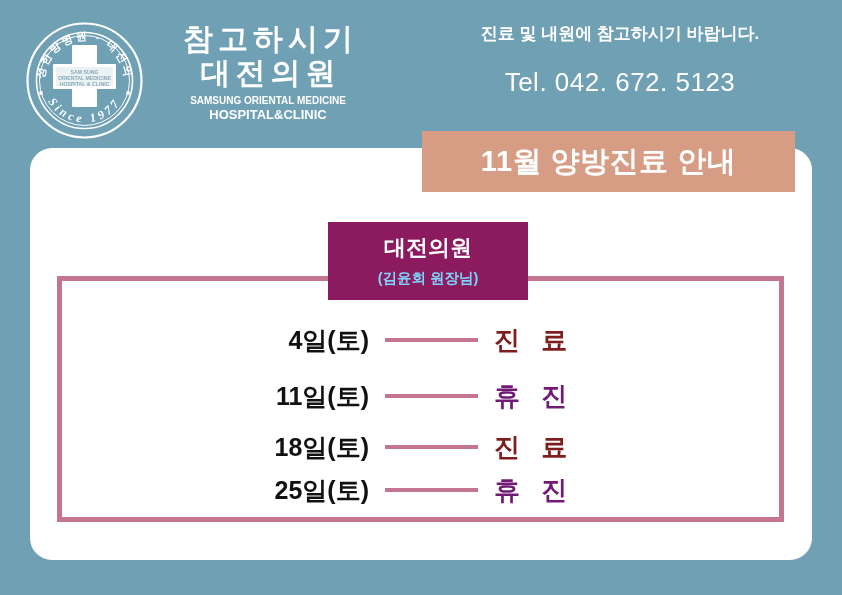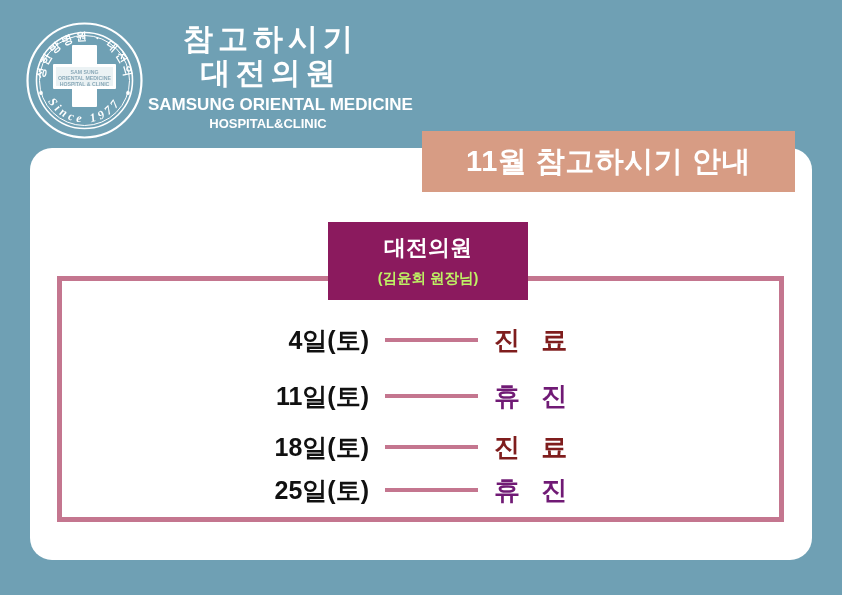--- a/index.html
+++ b/index.html
@@ -64,21 +64,21 @@
   }
   .brand-ko-2 {
     font-size: 30px;
     font-weight: 700;
     letter-spacing: 5px;
     line-height: 1.12;
     text-indent: 5px;
     white-space: nowrap;
   }
   .brand-en-1 {
-    font-size: 17px;
+    font-size: 10px;
     font-weight: 700;
     line-height: 1.3;
     margin-top: 5px;
     white-space: nowrap;
   }
   .brand-en-2 {
     font-size: 13px;
     font-weight: 700;
     line-height: 1.3;
     white-space: nowrap;
@@ -165,21 +165,21 @@
     justify-content: center;
   }
   .clinic-chip-name {
     color: #ffffff;
     font-size: 22px;
     font-weight: 700;
     line-height: 1.2;
     white-space: nowrap;
   }
   .clinic-chip-doctor {
-    color: #bef264;
+    color: #7dd3fc;
     font-size: 14.5px;
     font-weight: 700;
     line-height: 1.2;
     margin-top: 8px;
     white-space: nowrap;
   }
 
   
   .rows {
     position: absolute;
@@ -262,26 +262,30 @@
       </svg>
     </div>
 
     <div class="brand-block">
       <div class="brand-ko-1">참고하시기</div>
       <div class="brand-ko-2">대전의원</div>
       <div class="brand-en-1">SAMSUNG ORIENTAL MEDICINE</div>
       <div class="brand-en-2">HOSPITAL&amp;CLINIC</div>
     </div>
 
+    <div class="contact-block">
+      <div class="contact-note">진료 및 내원에 참고하시기 바랍니다.</div>
+      <div class="contact-tel">Tel. 042. 672. 5123</div>
+    </div>
   </div>
 
   <div class="card"></div>
 
   <div class="title-banner">
-    <span class="title-banner-text">11월 참고하시기 안내</span>
+    <span class="title-banner-text">11월 양방진료 안내</span>
   </div>
 
   <div class="table-frame"></div>
 
   <div class="clinic-chip">
     <div class="clinic-chip-name">대전의원</div>
     <div class="clinic-chip-doctor">(김윤회 원장님)</div>
   </div>
 
   <div class="rows">

